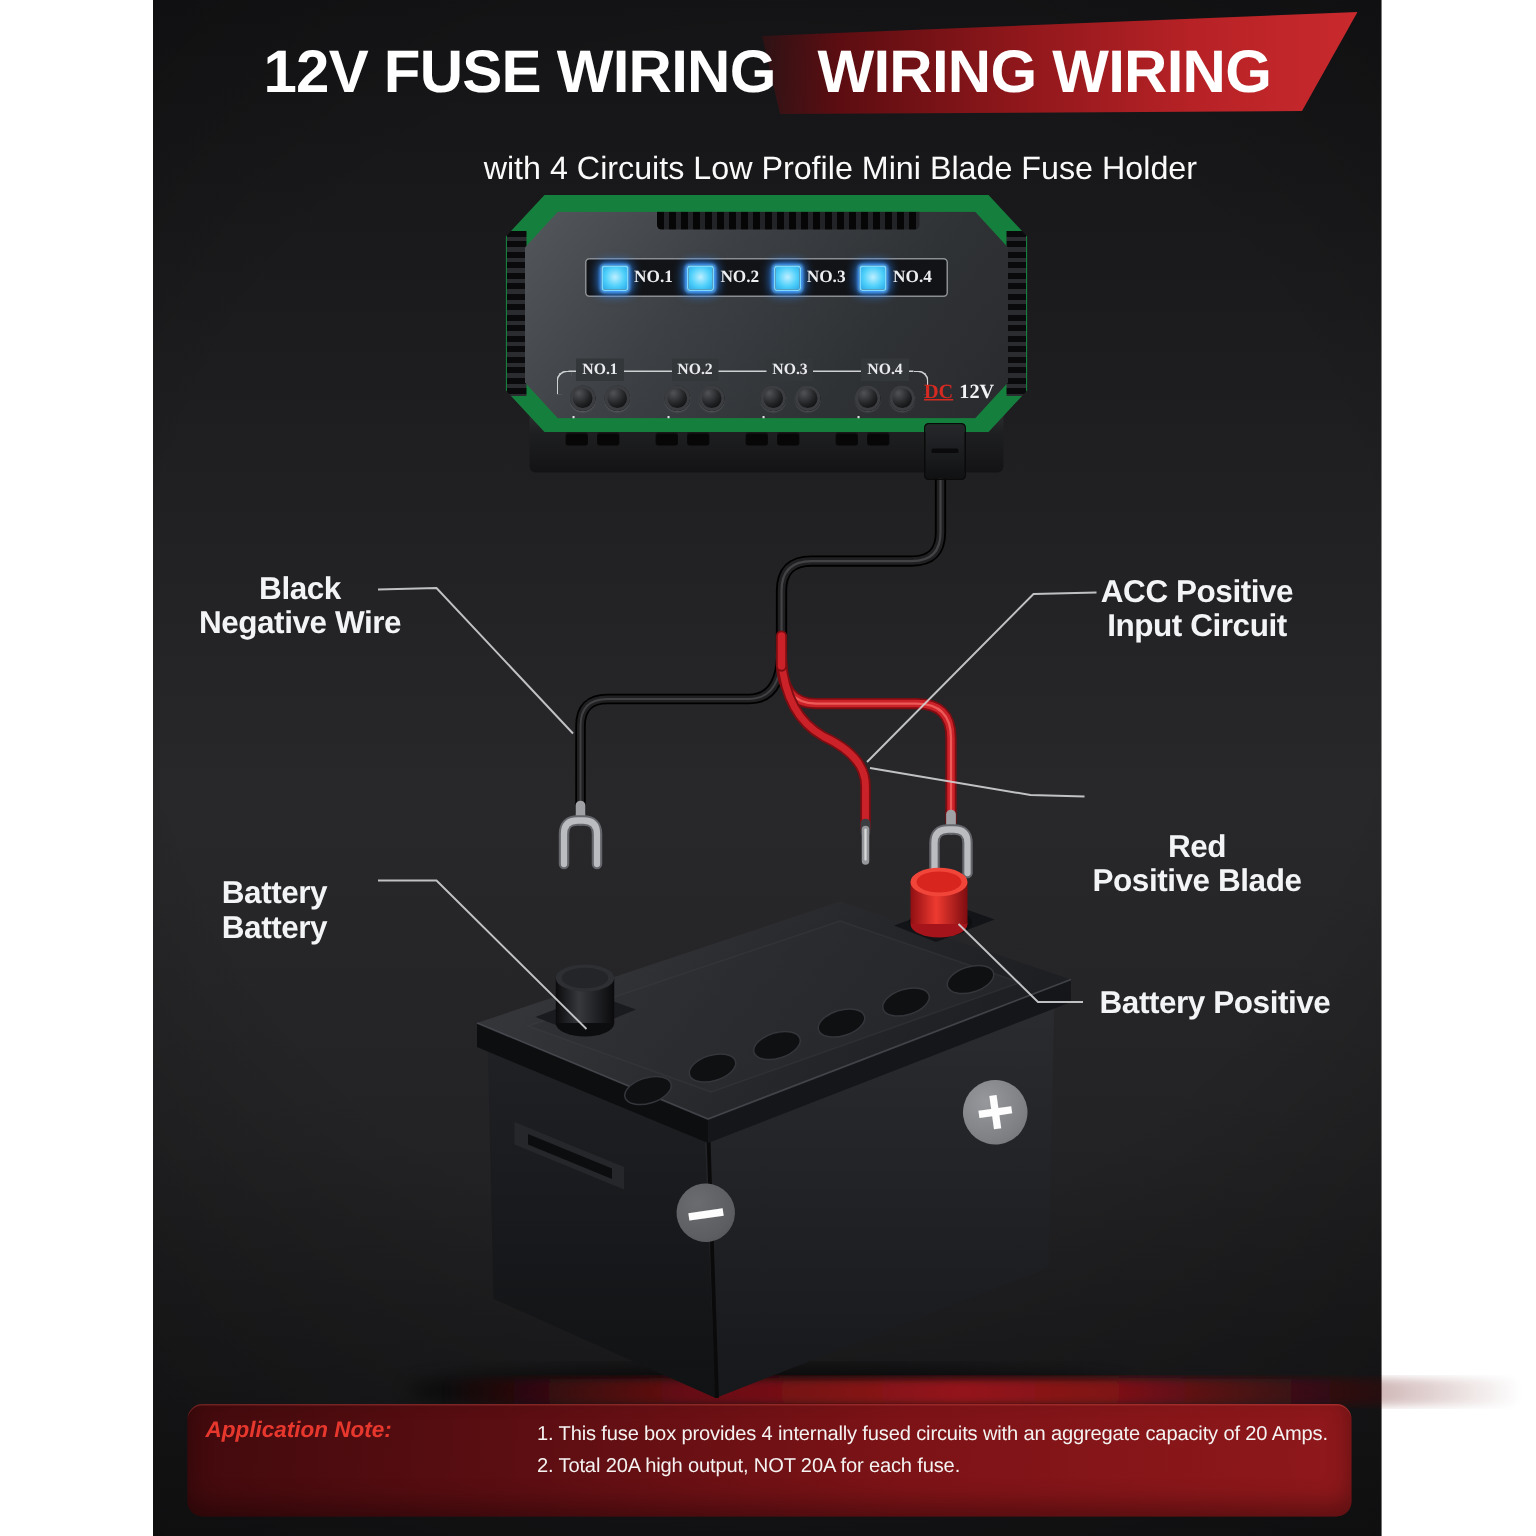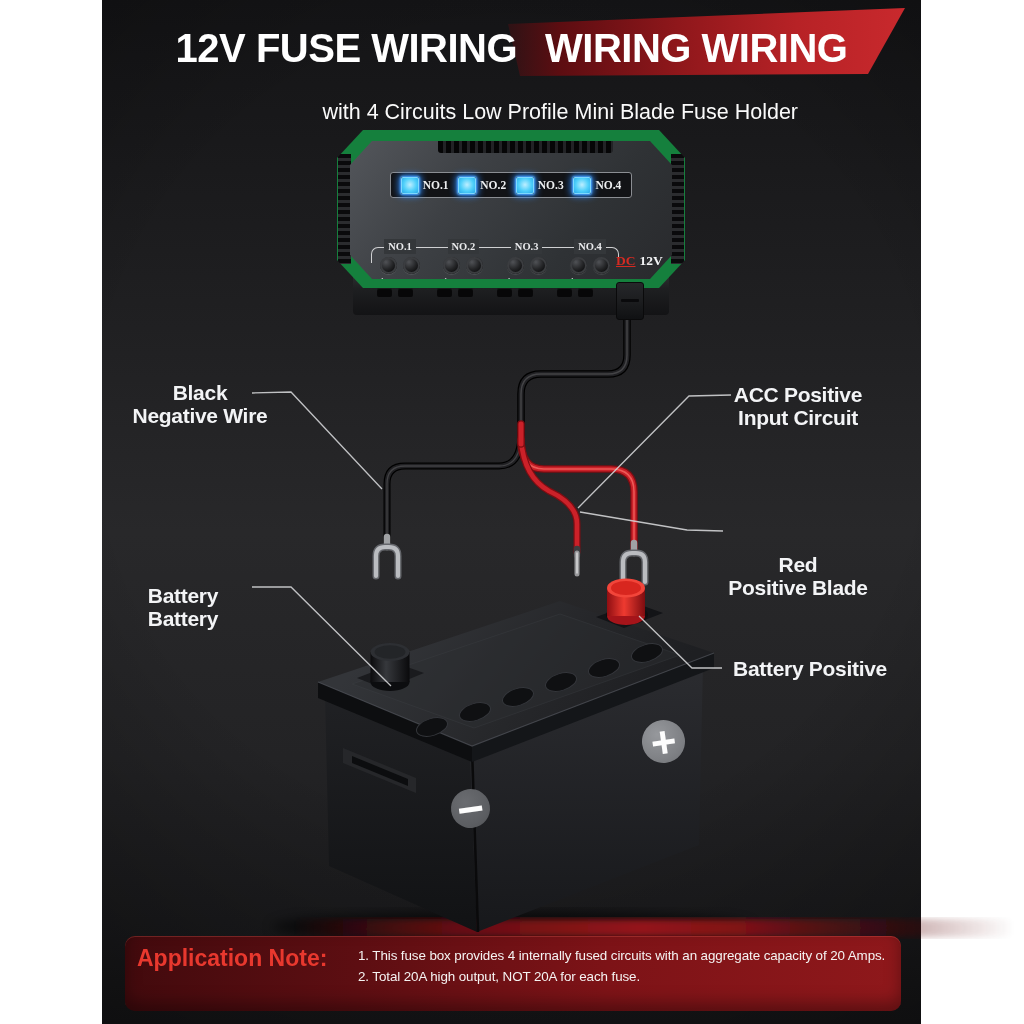--- a/index.html
+++ b/index.html
@@ -85,21 +85,21 @@
     background:radial-gradient(circle at 38% 32%, #96989c 0%, #7e8084 65%, #6e7074 100%);
     transform:rotate(-8deg);}
   #minus-badge{left:451px;top:789px;width:39px;height:39px;font-size:46px;
     background:radial-gradient(circle at 38% 32%, #6a6c70 0%, #5c5e62 65%, #505255 100%);
     transform:rotate(-8deg);}
 
   
   #note-panel{left:125px;top:936px;width:776px;height:75px;z-index:6;border-radius:10px;
     background:linear-gradient(93deg,#420a0d 0%,#5d0e12 30%,#7d1317 62%,#8f181b 100%);
     box-shadow:inset 0 1px 0 rgba(255,110,100,.25), inset 0 -8px 16px rgba(0,0,0,.35);}
-  #note-heading{position:absolute;left:12px;top:9px;color:#e8382e;font-size:23px;font-weight:bold;}
+  #note-heading{position:absolute;left:12px;top:9px;color:#e8382e;font-size:15px;font-weight:bold;font-style:italic;}
   #note-items{position:absolute;left:193px;top:9px;color:#f5f3f2;font-size:13.4px;
     letter-spacing:-0.1px;line-height:21.4px;white-space:nowrap;margin-left:40px;}
 </style>
 </head>
 <body>
 
 <div id="stage" class="abs">
   <div class="vignette"></div>
 </div>
 

